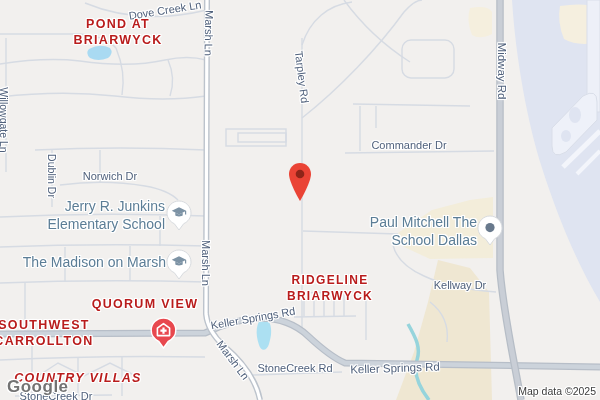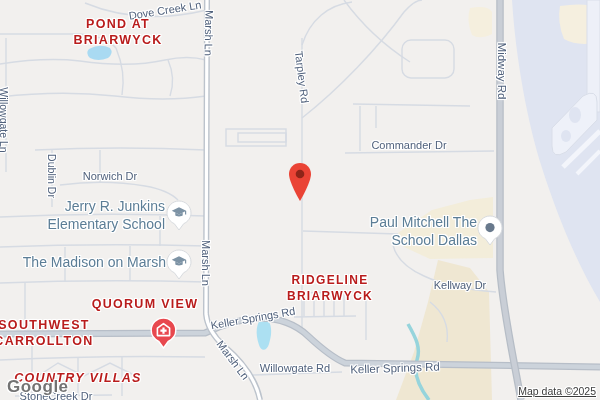--- a/index.html
+++ b/index.html
@@ -26,21 +26,21 @@
     color:#5b7d96;font-size:14px;font-weight:400;line-height:1.25;
     text-align:right;transform:translate(-100%,-50%);
   }
   .pin{position:absolute;}
   .logo{
     position:absolute;left:7px;bottom:3px;z-index:30;
     color:#737373;font-size:17px;font-weight:700;letter-spacing:.5px;
   }
   .attrib{
     position:absolute;right:4px;bottom:3px;z-index:30;
-    color:#3c3c3c;font-size:10.5px;font-weight:400;text-decoration:underline;
+    color:#3c3c3c;font-size:10.5px;font-weight:400;
   }
 </style>
 </head>
 <body>
 
 <div class="map">
 
   <svg class="base" width="600" height="400" viewBox="0 0 600 400">
 
     <path d="M508,0 L600,0 L600,302 C576,262 556,212 542,168 C528,124 516,62 512,0 Z" fill="#dfe4f1"></path>
@@ -121,21 +121,21 @@
   <div class="lbl street sm halo" style="left:52px;top:176px;transform:translate(-50%,-50%) rotate(90deg);">Dublin Dr</div>
   <div class="lbl street halo" style="left:110px;top:176px;">Norwich Dr</div>
   <div class="lbl street halo" style="left:206px;top:263px;transform:translate(-50%,-50%) rotate(90deg);">Marsh Ln</div>
   <div class="lbl street halo" style="left:56px;top:396px;z-index:20;">StoneCreek Dr</div>
   <div class="lbl street halo" style="left:302px;top:77px;transform:translate(-50%,-50%) rotate(83deg);">Tarpley Rd</div>
   <div class="lbl street halo" style="left:391px;top:145px;margin-left:18px;">Commander Dr</div>
   <div class="lbl street lg halo" style="left:502px;top:71px;transform:translate(-50%,-50%) rotate(90deg);">Midway Rd</div>
   <div class="lbl street halo" style="left:460px;top:285px;">Kellway Dr</div>
   <div class="lbl street halo" style="left:253px;top:318px;transform:translate(-50%,-50%) rotate(-10deg);">Keller Springs Rd</div>
   <div class="lbl street halo" style="left:233px;top:360px;transform:translate(-50%,-50%) rotate(53deg);">Marsh Ln</div>
-  <div class="lbl street halo" style="left:295px;top:368px;">Willowgate Rd</div>
+  <div class="lbl street halo" style="left:295px;top:368px;">StoneCreek Rd</div>
   <div class="lbl street lg halo" style="left:395px;top:368px;transform:translate(-50%,-50%) rotate(-2deg);">Keller Springs Rd</div>
 
   <div class="lbl area halo" style="left:118px;top:32px;">
     <div>POND AT</div>
     <div>BRIARWYCK</div>
   </div>
   <div class="lbl area halo" style="left:145px;top:304px;">
     <div>QUORUM VIEW</div>
   </div>
   <div class="lbl area halo" style="left:44px;top:333px;">

